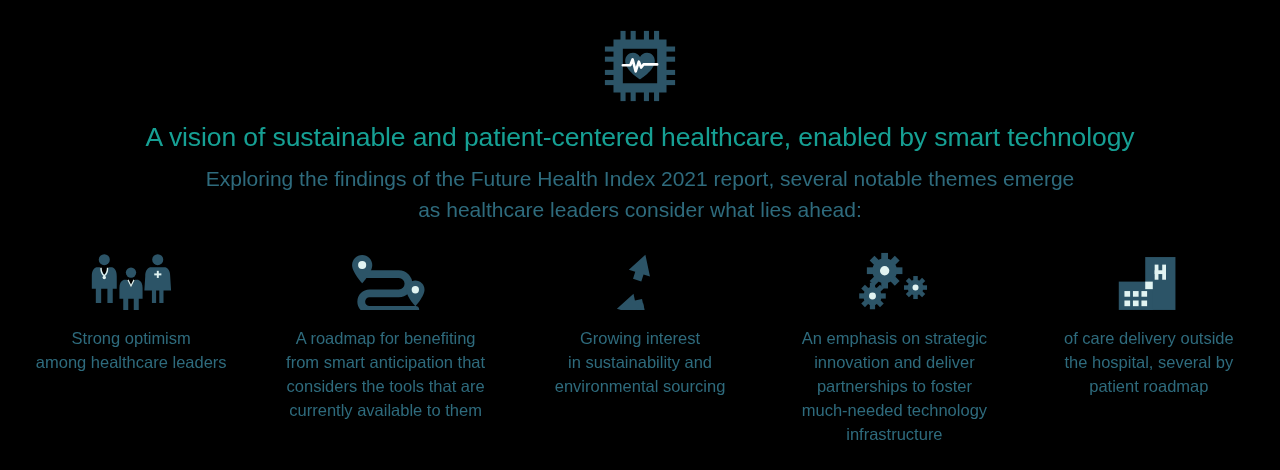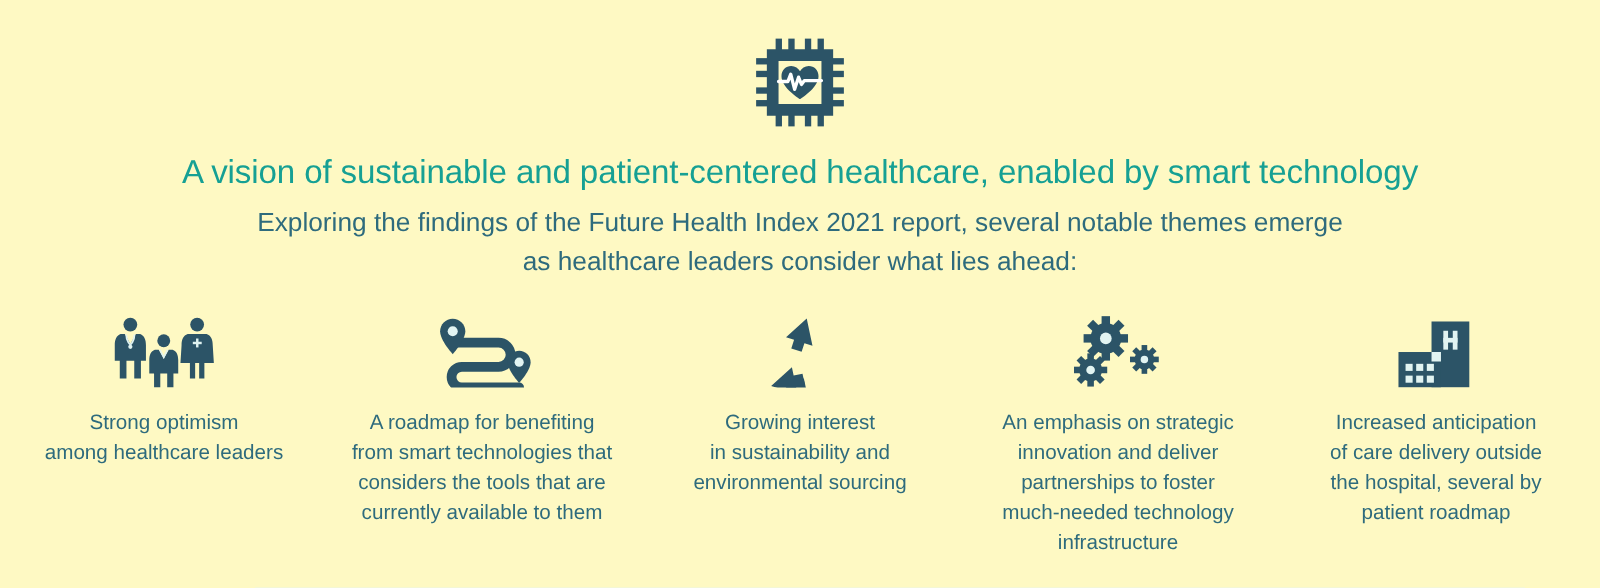--- a/index.html
+++ b/index.html
@@ -13,21 +13,21 @@
 
   body {
     background: #e2f4f2;
     font-family: "Liberation Sans", "DejaVu Sans", sans-serif;
     -webkit-font-smoothing: antialiased;
   }
 
   .infographic {
     width: 1280px;
     height: 470px;
-    background: #fef9c3;
+    background: #000000;
     position: relative;
     display: flex;
     flex-direction: column;
     align-items: center;
   }
 
   
   .hero-icon {
     margin-top: 27px;
     width: 78px;
@@ -193,21 +193,21 @@
             <circle cx="22" cy="13" r="4.4" fill="#e2f4f2"></circle>
 
             <path d="M80 30 C74.5 30 70 34.5 70 40 C70 47.2 80 58 80 58 C80 58 90 47.2 90 40
                      C90 34.5 85.5 30 80 30 Z"></path>
             <circle cx="80" cy="40" r="4" fill="#e2f4f2"></circle>
           </g>
         </svg>
       </div>
       <div class="theme-caption">
         <span class="cline">A roadmap for benefiting</span>
-        <span class="cline">from smart technologies that</span>
+        <span class="cline">from smart anticipation that</span>
         <span class="cline">considers the tools that are</span>
         <span class="cline">currently available to them</span>
       </div>
     </div>
 
     <div class="theme">
       <div class="theme-icon">
         <svg viewBox="0 0 64 60" width="62" height="58" aria-hidden="true">
           <g class="ink">
 
@@ -307,21 +307,20 @@
             <rect x="10" y="36" width="6" height="6"></rect>
             <rect x="19" y="36" width="6" height="6"></rect>
             <rect x="28" y="36" width="6" height="6"></rect>
             <rect x="10" y="46" width="6" height="6"></rect>
             <rect x="19" y="46" width="6" height="6"></rect>
             <rect x="28" y="46" width="6" height="6"></rect>
           </g>
         </svg>
       </div>
       <div class="theme-caption">
-        <span class="cline">Increased anticipation</span>
         <span class="cline">of care delivery outside</span>
         <span class="cline">the hospital, several by</span>
         <span class="cline">patient roadmap</span>
       </div>
     </div>
 
   </div>
 </div>
 
 </body></html>

